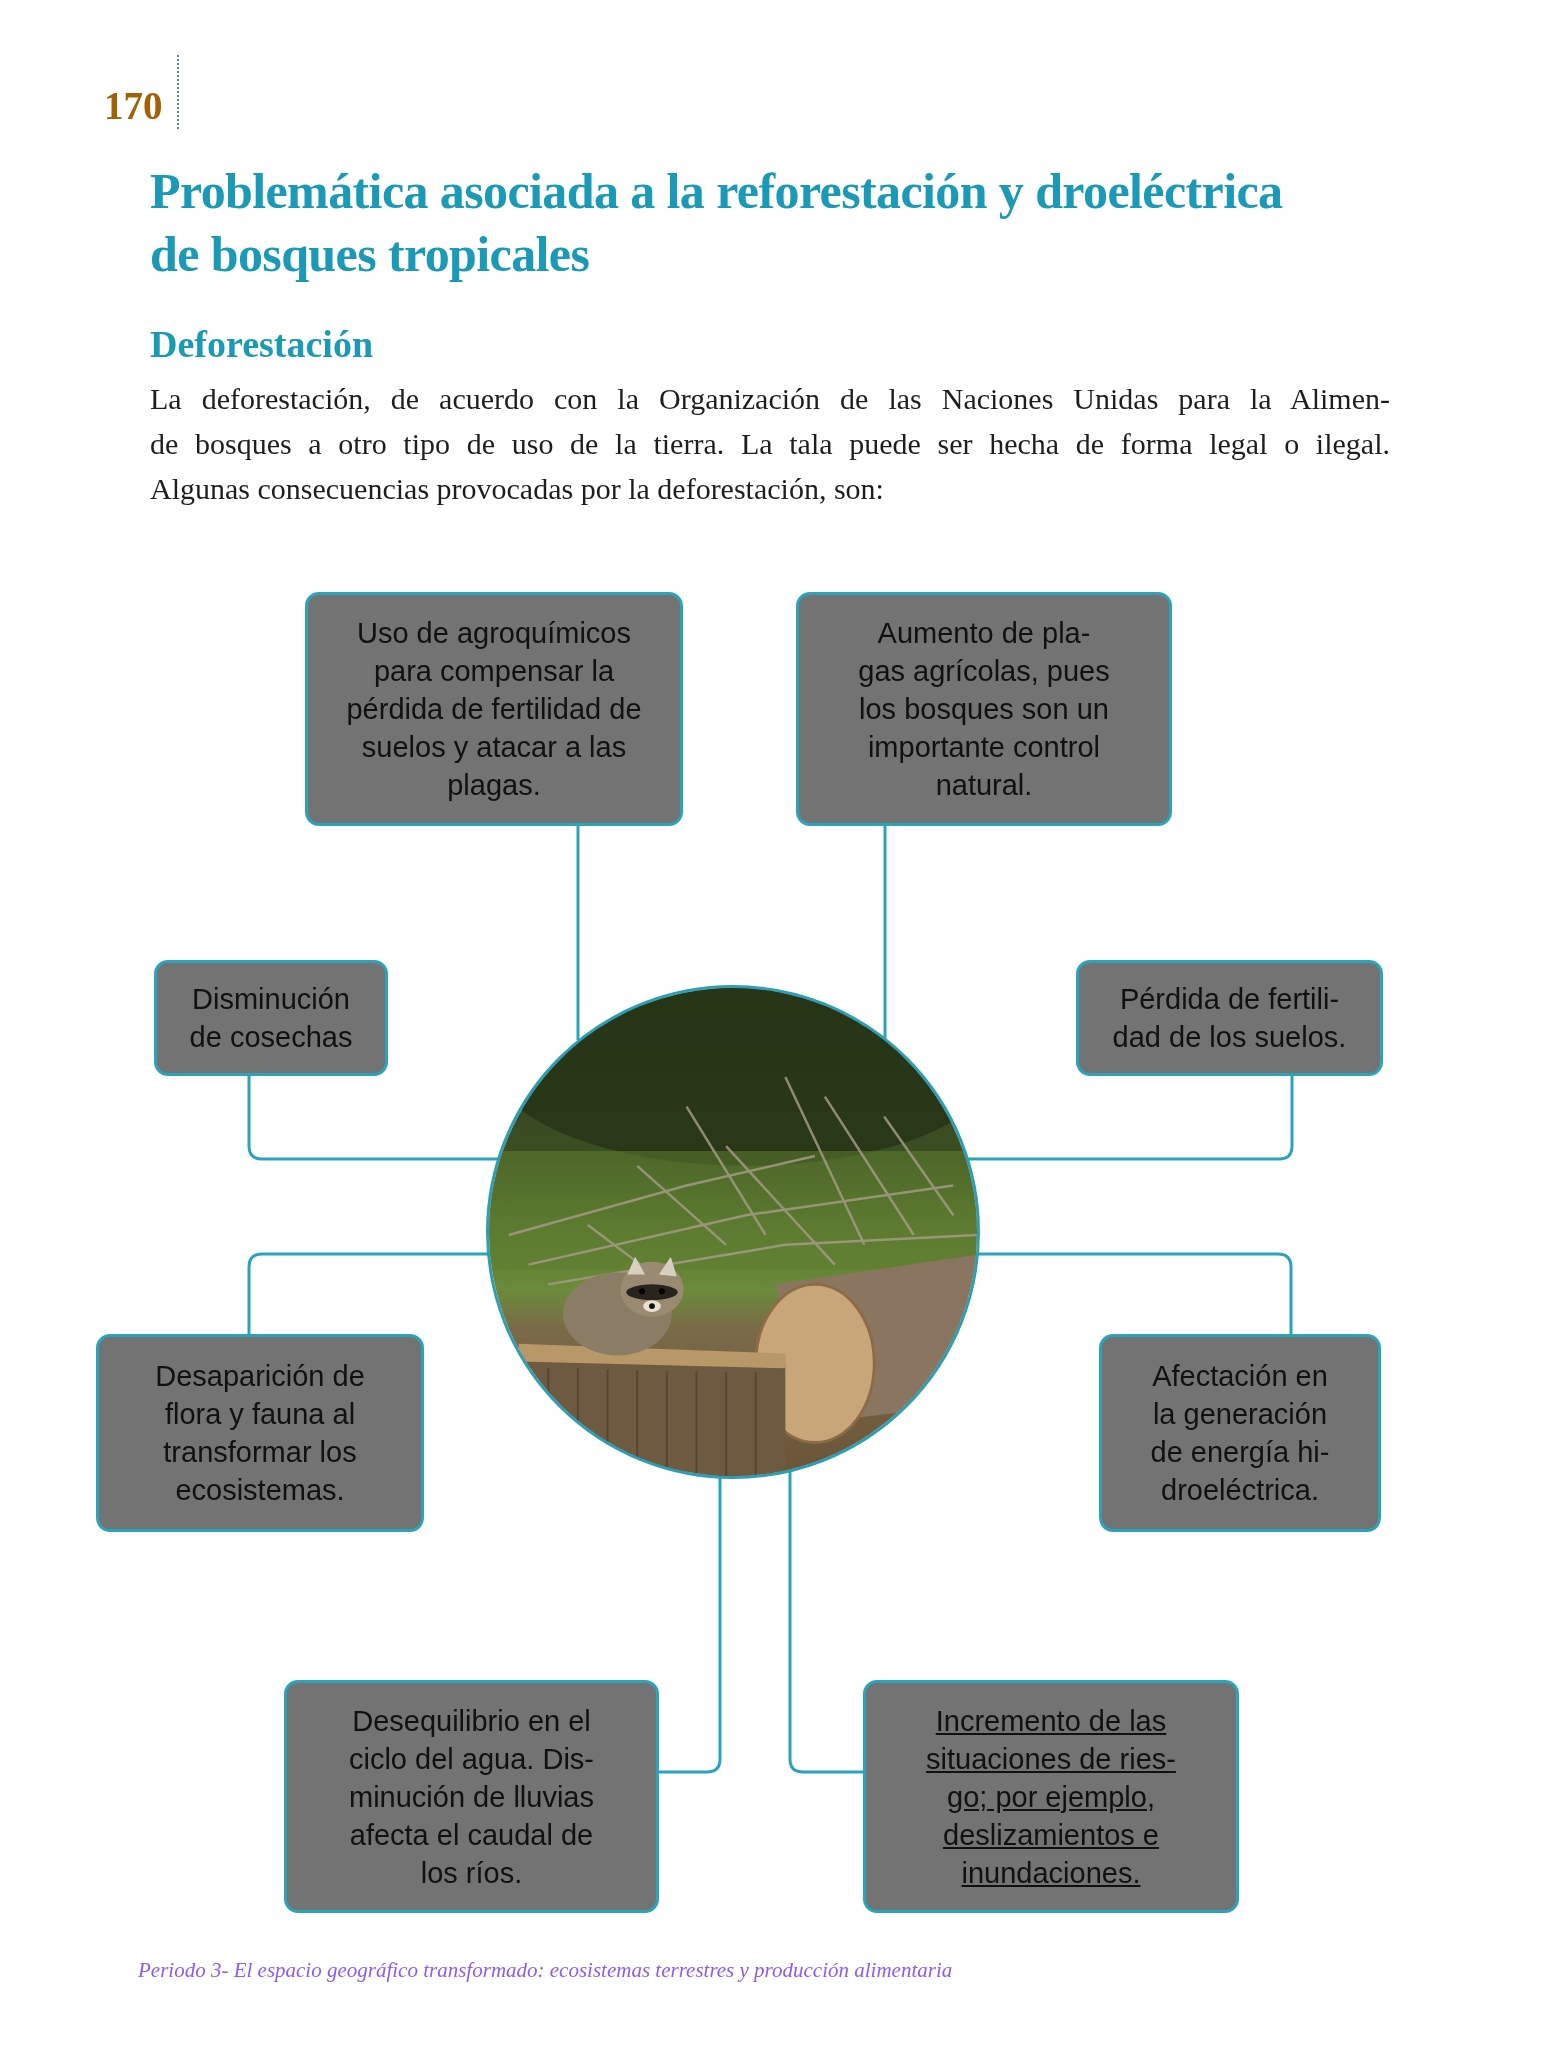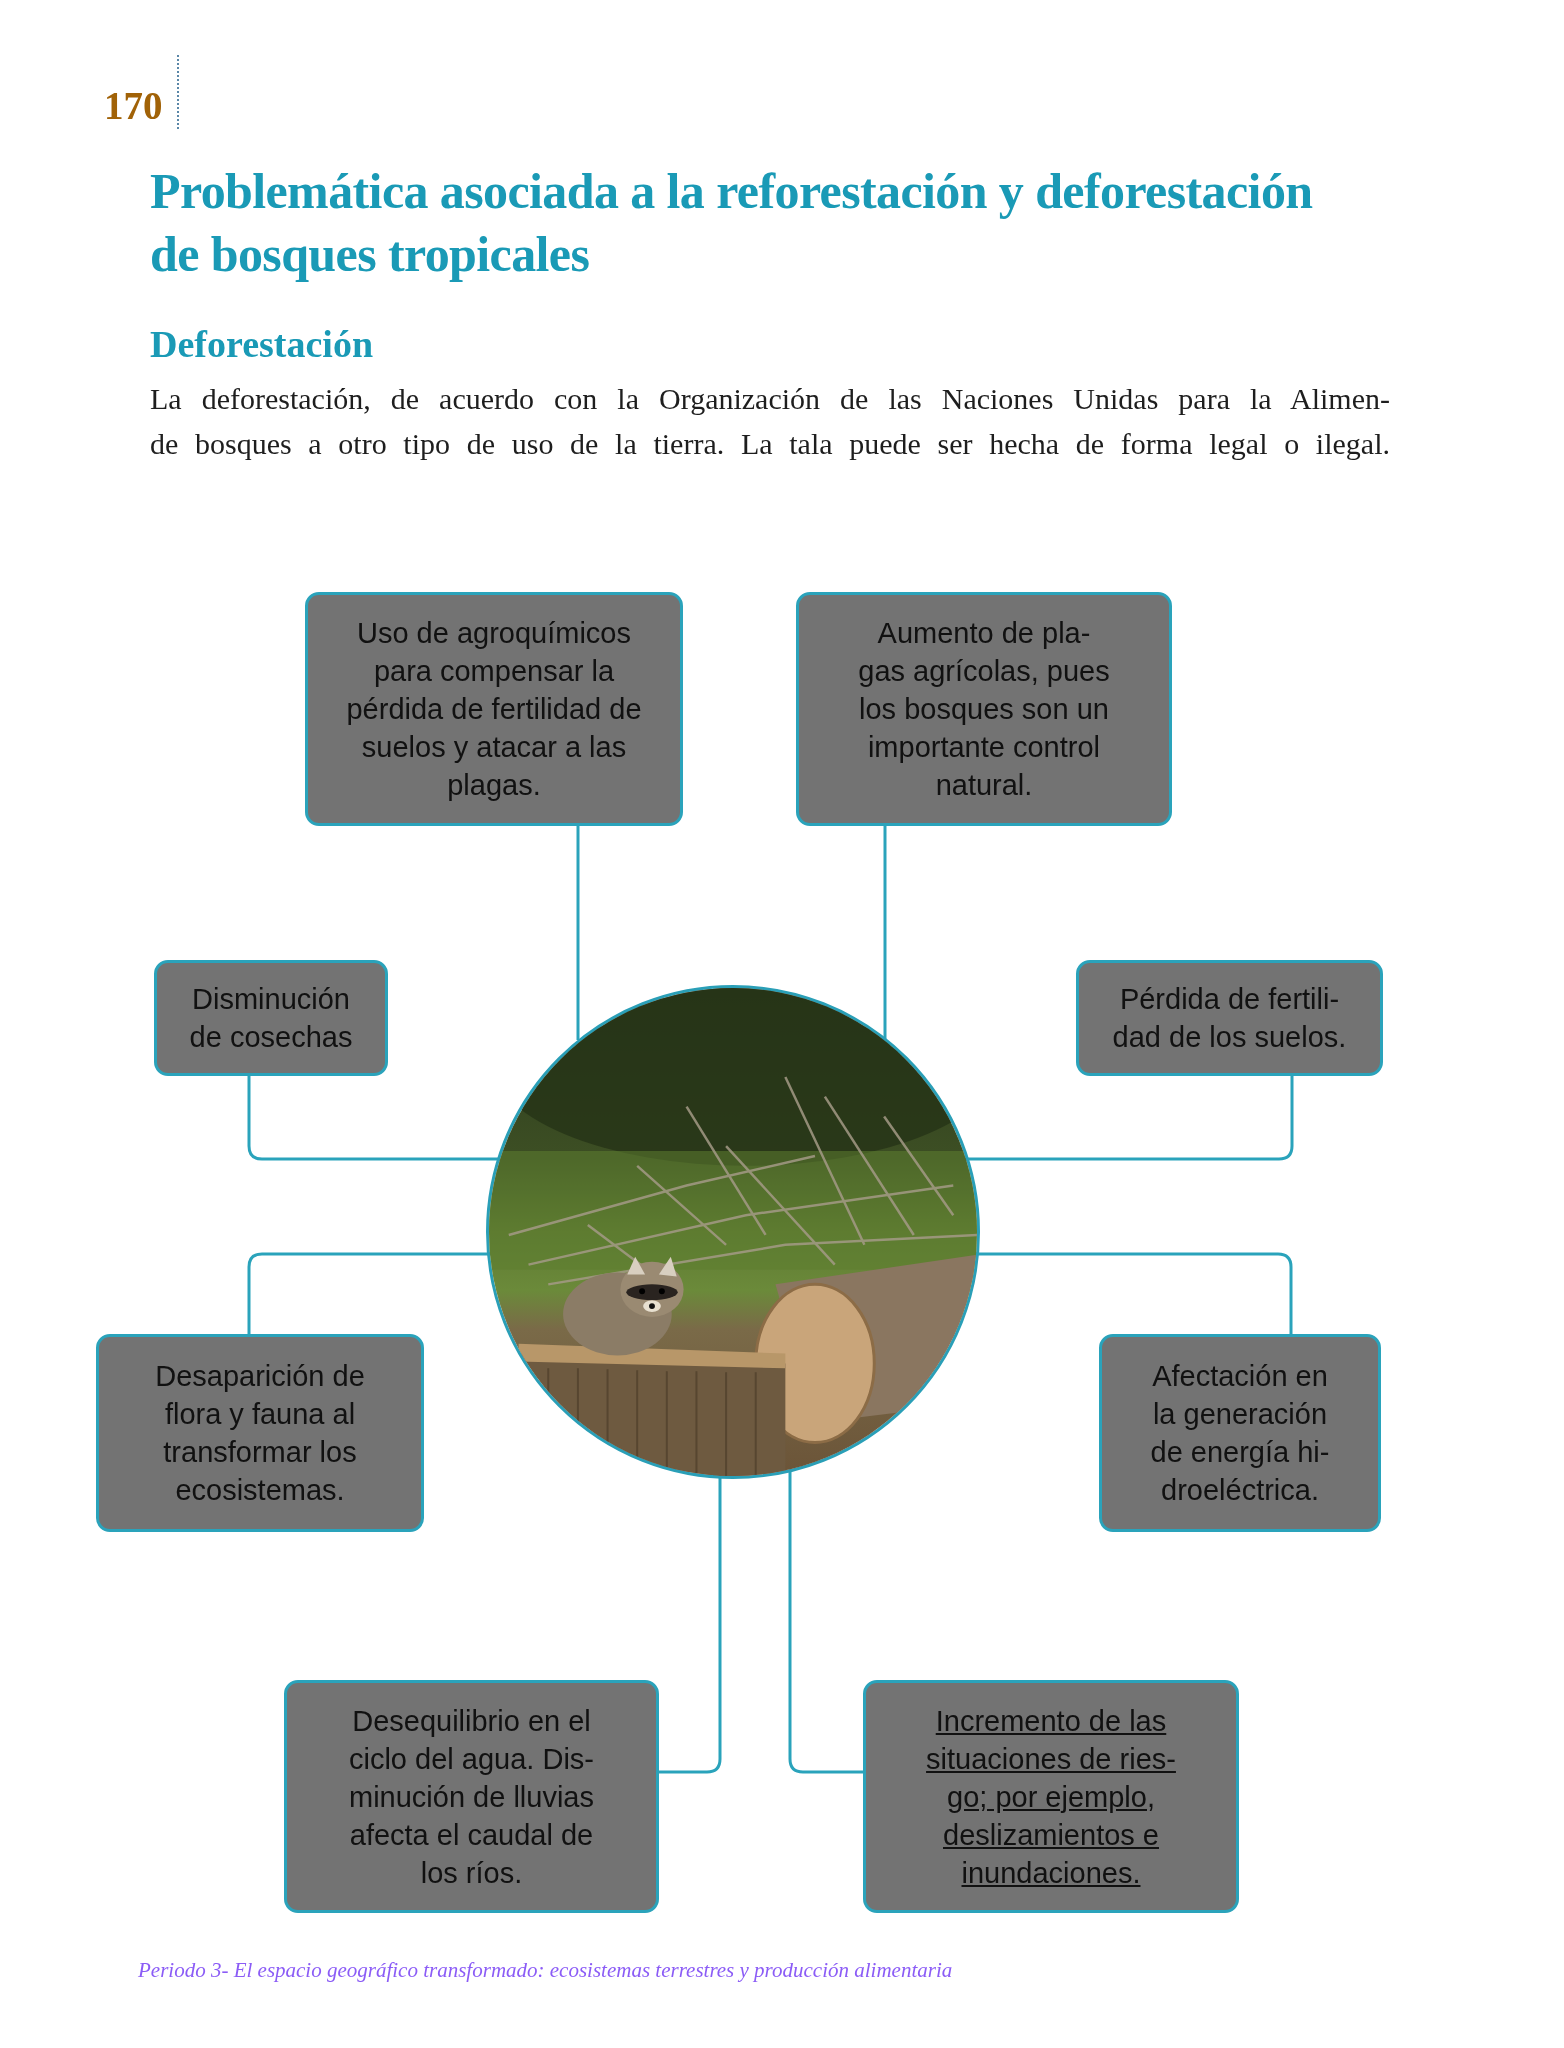--- a/index.html
+++ b/index.html
@@ -22,29 +22,30 @@
   #photo { left:486px; top:985px; width:494px; height:494px; border-radius:50%; overflow:hidden; box-sizing:border-box; border:3px solid #2a9fb7; }
   #footer { left:138px; top:1958px; font-size:21px; font-style:italic; color:#8b5cf6; font-family:"Liberation Serif", serif; }
 </style>
 </head>
 <body>
 
 <div id="page-number" class="abs">170</div>
 <div id="page-rule" class="abs"></div>
 
 <div id="title" class="abs">
-  <div>Problemática asociada a la reforestación y deforestación</div>
+  <div>Problemática asociada a la reforestación y droeléctrica</div>
   <div>de bosques tropicales</div>
 </div>
 
 <div id="subheading" class="abs">Deforestación</div>
 
 <div id="body-text" class="abs">
   <span>La deforestación, de acuerdo con la Organización de las Naciones Unidas para la Alimen-</span>
   <span>de bosques a otro tipo de uso de la tierra. La tala puede ser hecha de forma legal o ilegal.</span>
+  <span class="last">Algunas consecuencias provocadas por la deforestación, son:</span>
 </div>
 
 <svg id="diagram-lines" viewBox="0 0 1564 2048">
   <g fill="none" stroke="#2aa3bb" stroke-width="3">
 
     <path d="M578 826 V1040"></path>
 
     <path d="M885 826 V1040"></path>
 
     <path d="M249 1076 V1146 Q249 1159 262 1159 H500"></path>

